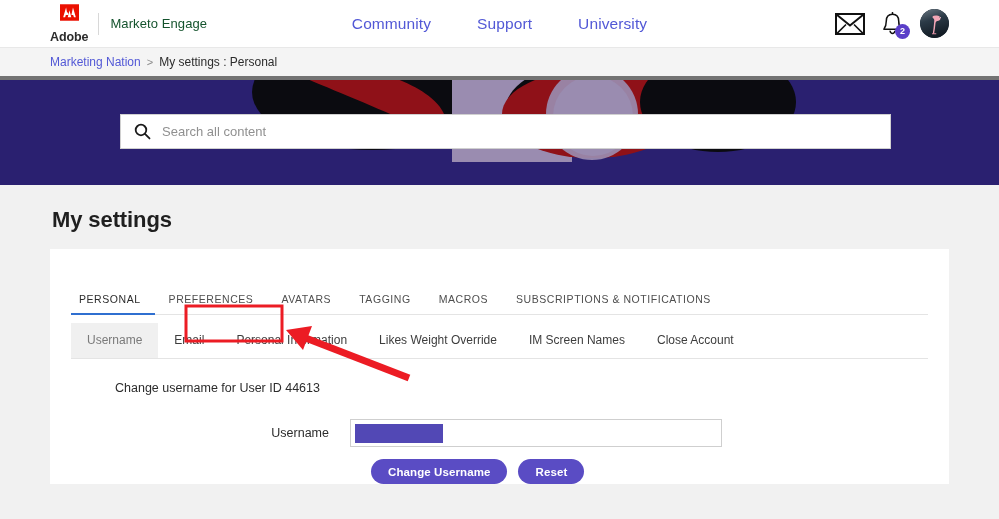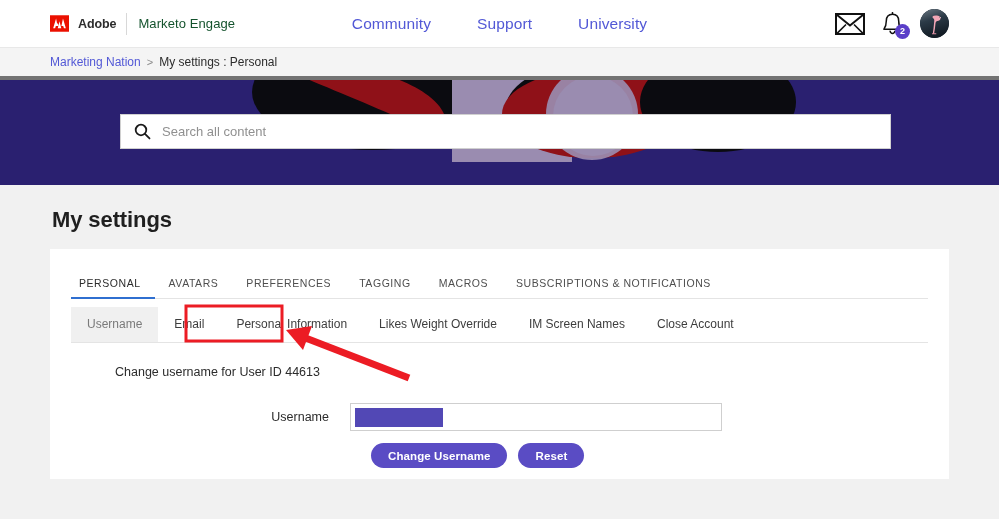--- a/index.html
+++ b/index.html
@@ -22,20 +22,21 @@
     background: #ffffff;
     display: flex;
     align-items: center;
     padding: 0 50px 0 50px;
     border-bottom: 1px solid #e8e8e8;
   }
   .brand {
     display: flex;
     align-items: center;
     gap: 9px;
+    flex-direction: column;
   }
   .adobe-logo-mark {
     width: 19px;
     height: 17px;
     display: block;
   }
   .adobe-word {
     font-size: 12.5px;
     font-weight: bold;
     color: #2c2c2c;
@@ -211,20 +212,21 @@
     border-bottom: 2px solid transparent;
     margin-bottom: -1px;
     background: none;
     border-left: none; border-right: none; border-top: none;
     font-family: "Liberation Sans", sans-serif;
   }
   .tab-primary:first-child { padding-left: 8px; }
   .tab-primary.active {
     color: #2c2c2c;
     border-bottom-color: #2f6fd0;
+    margin-top: 16px;
   }
 
   
   .tabs-secondary {
     display: flex;
     align-items: stretch;
     border-bottom: 1px solid #e4e4e4;
     margin-top: 8px;
     position: relative;
   }
@@ -406,22 +408,22 @@
 </div>
 
 <div class="page-body">
 
   <h1 class="page-title">My settings</h1>
 
   <div class="card">
 
     <div class="tabs-primary">
       <button class="tab-primary active">PERSONAL</button>
+      <button class="tab-primary">PREFERENCES</button>
       <button class="tab-primary">AVATARS</button>
-      <button class="tab-primary">PREFERENCES</button>
       <button class="tab-primary">TAGGING</button>
       <button class="tab-primary">MACROS</button>
       <button class="tab-primary">SUBSCRIPTIONS &amp; NOTIFICATIONS</button>
     </div>
 
     <div class="tabs-secondary">
       <button class="tab-secondary active">Username</button>
       <button class="tab-secondary">Email</button>
       <button class="tab-secondary">Personal Information</button>
       <button class="tab-secondary">Likes Weight Override</button>

